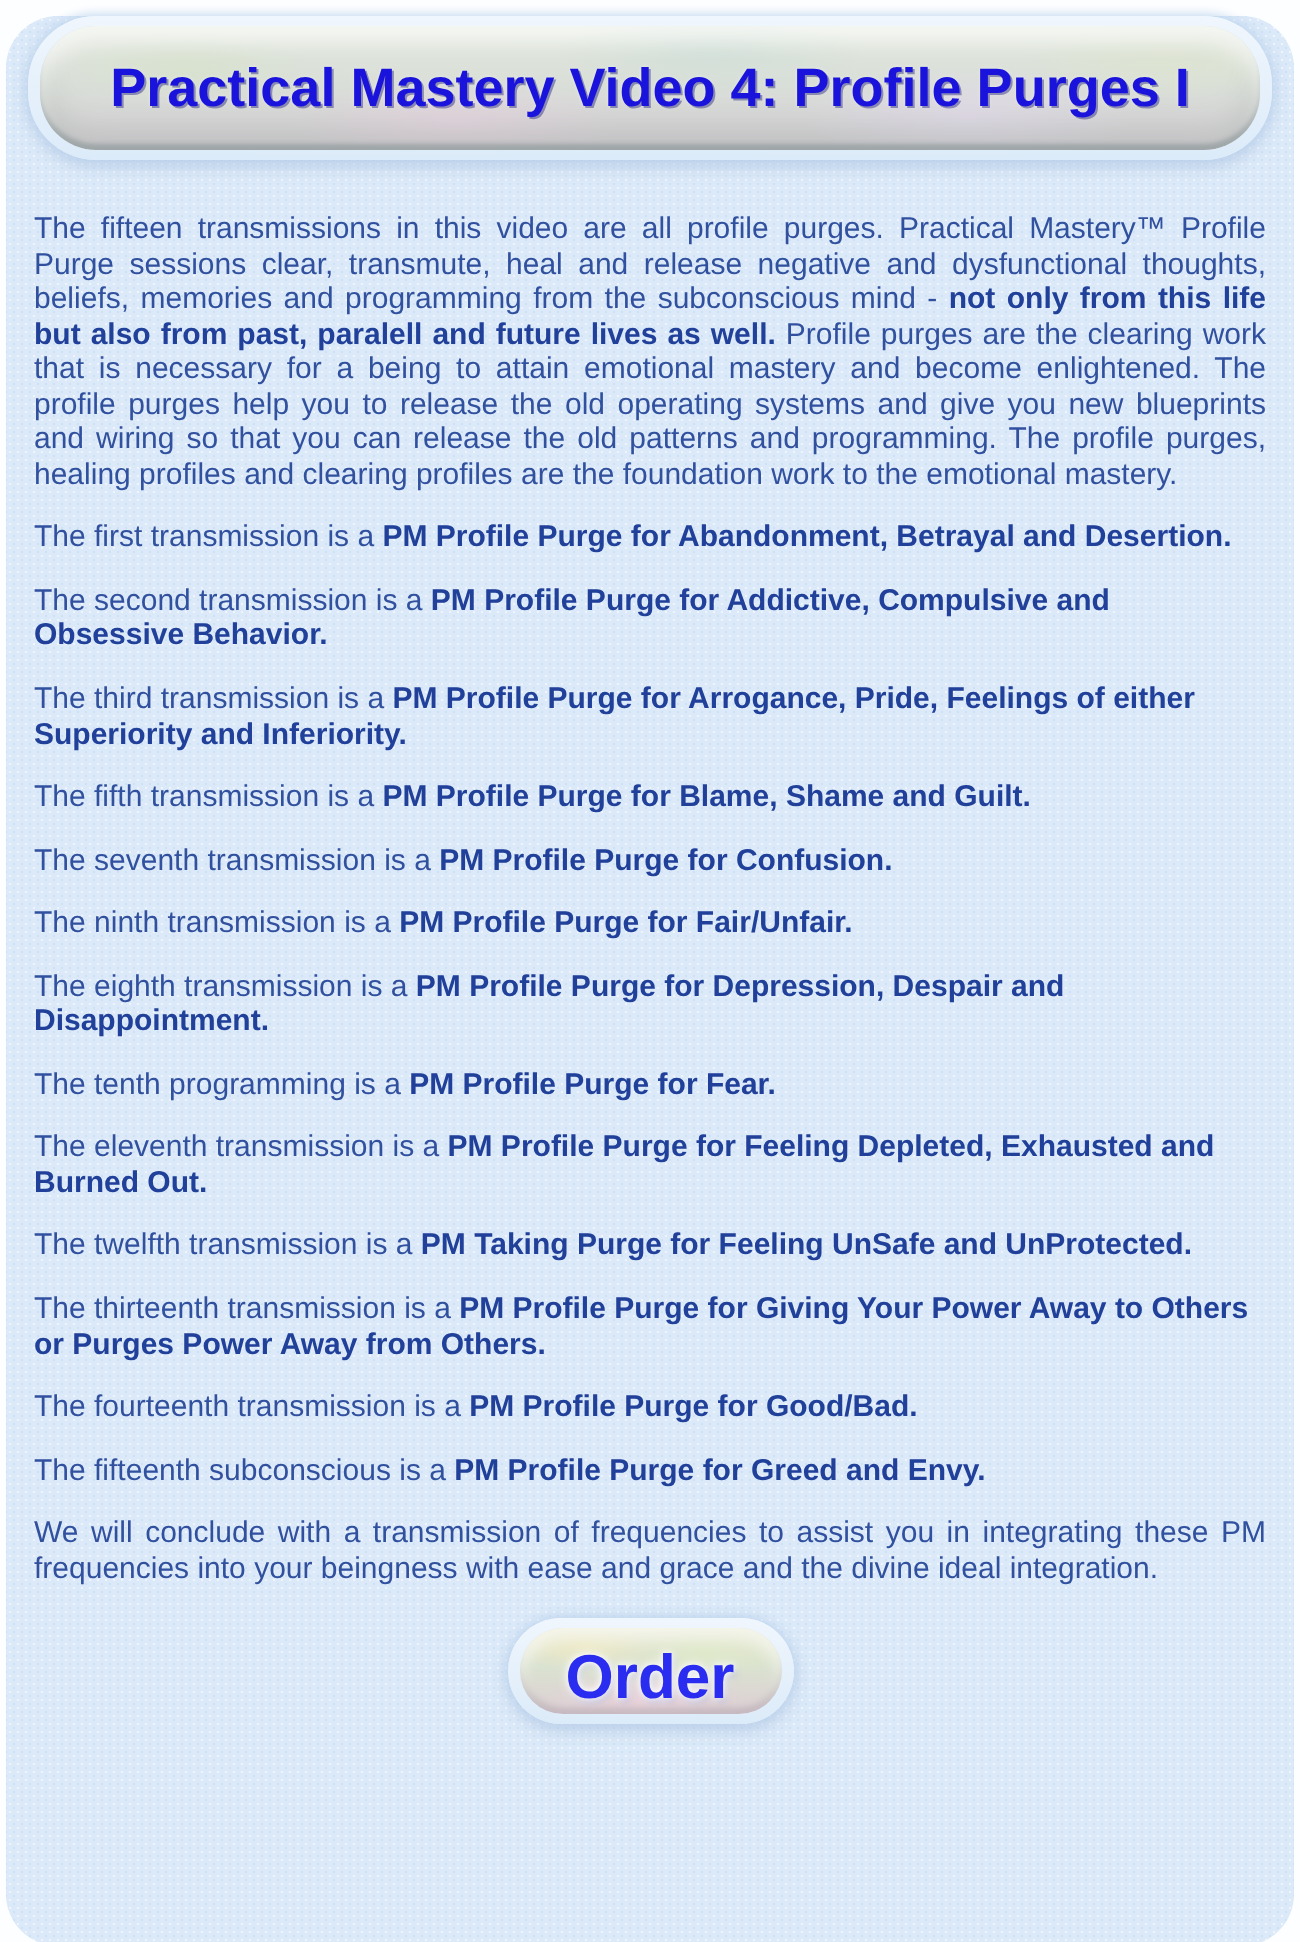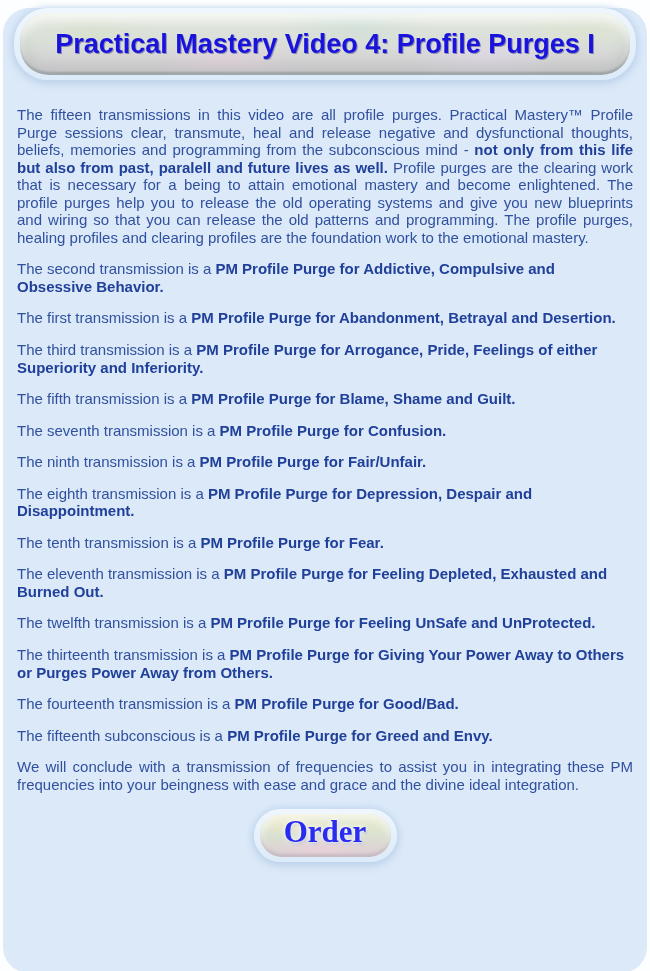--- a/index.html
+++ b/index.html
@@ -71,30 +71,29 @@
   .order-row { text-align: center; margin-top: 16px; }
   .order-frame {
     display: inline-block;
     padding: 5px 6px;
     border-radius: 30px;
     cursor: pointer;
   }
   .order-fill {
     width: 131px; height: 43px;
     border-radius: 24px;
-    display: flex; align-items: flex-start; justify-content: center;
+    display: flex; align-items: flex-end; justify-content: center;
     background:
       radial-gradient(48px 16px at 24% 22%, rgba(237,233,196,0.95), rgba(237,233,196,0) 72%),
       radial-gradient(58px 18px at 70% 28%, rgba(223,233,201,0.92), rgba(223,233,201,0) 72%),
       radial-gradient(70px 20px at 48% 82%, rgba(233,209,217,0.92), rgba(233,209,217,0) 72%),
       linear-gradient(180deg, #e7e7cf 0%, #dae2d0 45%, #ddced5 100%);
     box-shadow:
       inset 0 6px 8px rgba(255,255,255,0.6),
       inset 0 -3px 3px rgba(150,140,150,0.35);
-    font-family: Liberation Serif, serif;
   }
   .order-label {
     font-size: 31px;
     font-weight: bold;
     color: var(--order-blue, #2a2cf0);
     text-shadow: 0 0 3px #ffffff, 0 0 6px rgba(255,255,255,0.9), 1px 2px 3px rgba(140,150,205,0.55);
   }
 </style>
 </head>
 <body>
@@ -104,30 +103,30 @@
   <div class="pearl-frame banner-frame">
     <div class="banner-fill">
       <h1 class="page-title">Practical Mastery Video 4: Profile Purges I</h1>
     </div>
   </div>
 
   <div class="content">
 
     <p class="justify"><span>The fifteen transmissions in this video are all profile purges. Practical Mastery™ Profile Purge sessions clear, transmute, heal and release negative and dysfunctional thoughts, beliefs, memories and programming from the subconscious mind - </span><b>not only from this life but also from past, paralell and future lives as well.</b><span> Profile purges are the clearing work that is necessary for a being to attain emotional mastery and become enlightened. The profile purges help you to release the old operating systems and give you new blueprints and wiring so that you can release the old patterns and programming. The profile purges, healing profiles and clearing profiles are the foundation work to the emotional mastery.</span></p>
 
+    <p><span>The first transmission is a </span><b>PM Profile Purge for Abandonment, Betrayal and Desertion.</b></p>
     <p><span>The second transmission is a </span><b>PM Profile Purge for Addictive, Compulsive and Obsessive Behavior.</b></p>
-    <p><span>The first transmission is a </span><b>PM Profile Purge for Abandonment, Betrayal and Desertion.</b></p>
     <p><span>The third transmission is a </span><b>PM Profile Purge for Arrogance, Pride, Feelings of either Superiority and Inferiority.</b></p>
     <p><span>The fifth transmission is a </span><b>PM Profile Purge for Blame, Shame and Guilt.</b></p>
     <p><span>The seventh transmission is a </span><b>PM Profile Purge for Confusion.</b></p>
     <p><span>The ninth transmission is a </span><b>PM Profile Purge for Fair/Unfair.</b></p>
     <p><span>The eighth transmission is a </span><b>PM Profile Purge for Depression, Despair and Disappointment.</b></p>
-    <p><span>The tenth transmission is a </span><b>PM Profile Purge for Fear.</b></p>
+    <p><span>The tenth programming is a </span><b>PM Profile Purge for Fear.</b></p>
     <p><span>The eleventh transmission is a </span><b>PM Profile Purge for Feeling Depleted, Exhausted and Burned Out.</b></p>
-    <p><span>The twelfth transmission is a </span><b>PM Profile Purge for Feeling UnSafe and UnProtected.</b></p>
+    <p><span>The twelfth transmission is a </span><b>PM Taking Purge for Feeling UnSafe and UnProtected.</b></p>
     <p><span>The thirteenth transmission is a </span><b>PM Profile Purge for Giving Your Power Away to Others or Purges Power Away from Others.</b></p>
     <p><span>The fourteenth transmission is a </span><b>PM Profile Purge for Good/Bad.</b></p>
     <p><span>The fifteenth subconscious is a </span><b>PM Profile Purge for Greed and Envy.</b></p>
 
     <p class="justify"><span>We will conclude with a transmission of frequencies to assist you in integrating these PM frequencies into your beingness with ease and grace and the divine ideal integration.</span></p>
   </div>
 
   <div class="order-row">
     <div class="pearl-frame order-frame" role="button">
       <div class="order-fill">

